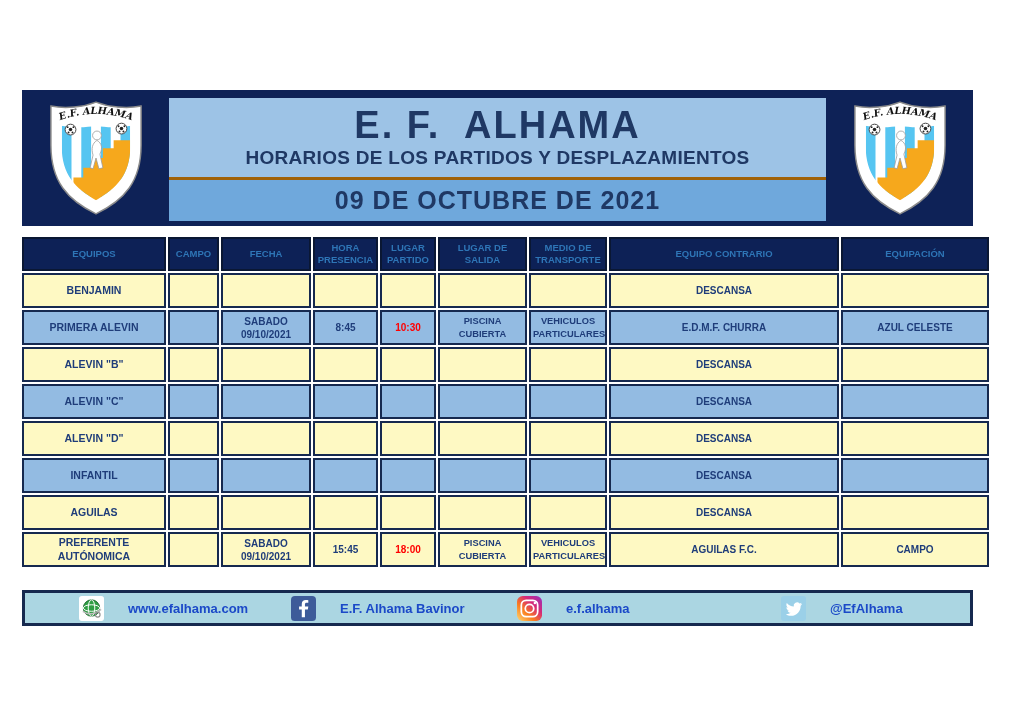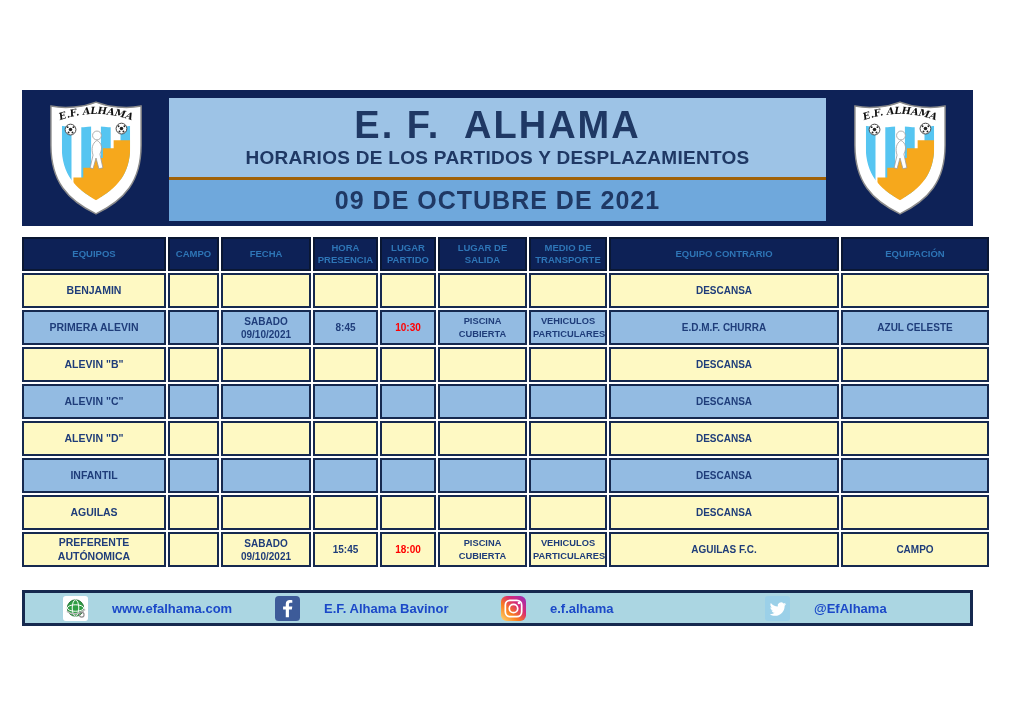--- a/index.html
+++ b/index.html
@@ -25,21 +25,21 @@
                padding:1px 2px;height:29px;line-height:1.3;overflow:hidden;}
   tr.row-light td{background:#fef9c3;}
   tr.row-dark td{background:#93bbe2;}
   td.col-hora_partido{color:#ff0000;}
   td.col-fecha{white-space:pre-line;}
   td.col-equipos{font-size:10.5px;}
   td.col-lugar_de_salida,td.col-medio_de_transporte{font-size:9.3px;}
 
   
   .footer{position:absolute;left:22px;top:590px;width:945px;height:30px;background:#abd6e2;border:3px solid #16294f;}
-  .footer-item{position:absolute;top:0;height:30px;display:flex;align-items:center;gap:24px;}
+  .footer-item{position:absolute;top:0;height:30px;display:flex;align-items:center;gap:24px;margin-left:16px;}
   .footer-icon{width:25px;height:25px;display:block;}
   .footer-label{font-size:13px;font-weight:bold;color:#1b49c8;white-space:nowrap;}
 </style>
 </head>
 <body>
 
 <div class="page">
 
   <svg width="0" height="0" style="position:absolute">
     <defs>

